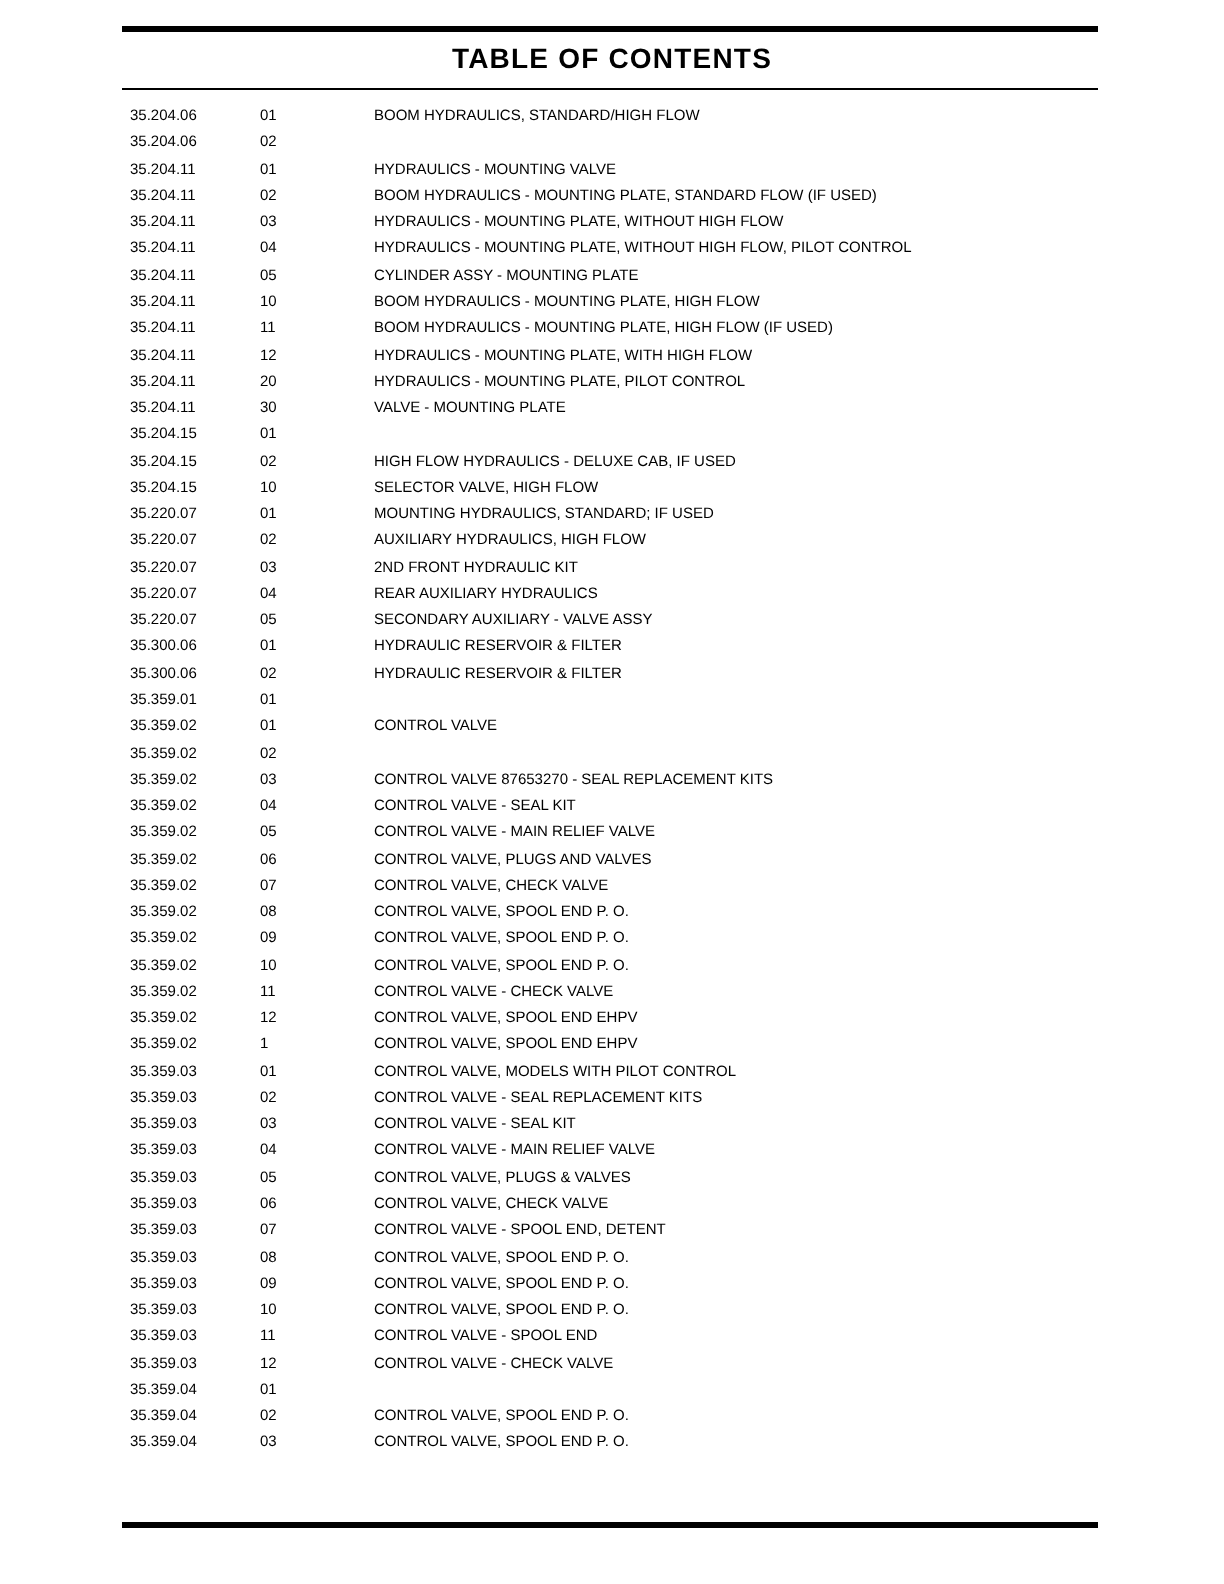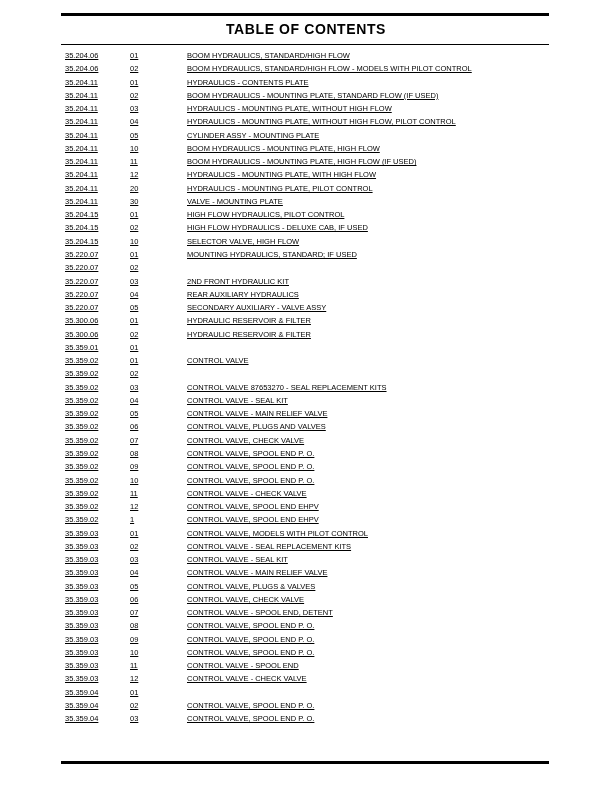--- a/index.html
+++ b/index.html
@@ -37,25 +37,24 @@
     letter-spacing: 0.6px;
   }
   .toc-body {
     position: absolute;
     top: 51px;
     left: 65px;
     right: 40px;
   }
   .toc-row {
     display: flex;
-    align-items: flex-start;
+    align-items: center;
     height: 13.27px;
     font-size: 7.5px;
     white-space: nowrap;
-    text-decoration: underline;
   }
   .col-section { width: 65px; flex: 0 0 65px; }
   .col-sub     { width: 57px; flex: 0 0 57px; }
   .col-desc    { flex: 1; overflow: hidden; }
 </style>
 </head>
 <body>
 
 <div class="page">
   <div class="rule rule-top"></div>
@@ -63,26 +62,25 @@
   <div class="rule rule-under-title"></div>
   <div class="toc-body" id="toc-body">
       <div class="toc-row">
         <span class="col-section">35.204.06</span>
         <span class="col-sub">01</span>
         <span class="col-desc">BOOM HYDRAULICS, STANDARD/HIGH FLOW</span>
       </div>
       <div class="toc-row">
         <span class="col-section">35.204.06</span>
         <span class="col-sub">02</span>
-        <span class="col-desc">BOOM HYDRAULICS, STANDARD/HIGH FLOW - MODELS WITH PILOT CONTROL</span>
-      </div>
-      <div class="toc-row">
-        <span class="col-section">35.204.11</span>
-        <span class="col-sub">01</span>
-        <span class="col-desc">HYDRAULICS - CONTENTS PLATE</span>
+      </div>
+      <div class="toc-row">
+        <span class="col-section">35.204.11</span>
+        <span class="col-sub">01</span>
+        <span class="col-desc">HYDRAULICS - MOUNTING VALVE</span>
       </div>
       <div class="toc-row">
         <span class="col-section">35.204.11</span>
         <span class="col-sub">02</span>
         <span class="col-desc">BOOM HYDRAULICS - MOUNTING PLATE, STANDARD FLOW (IF USED)</span>
       </div>
       <div class="toc-row">
         <span class="col-section">35.204.11</span>
         <span class="col-sub">03</span>
         <span class="col-desc">HYDRAULICS - MOUNTING PLATE, WITHOUT HIGH FLOW</span>
@@ -118,40 +116,40 @@
         <span class="col-desc">HYDRAULICS - MOUNTING PLATE, PILOT CONTROL</span>
       </div>
       <div class="toc-row">
         <span class="col-section">35.204.11</span>
         <span class="col-sub">30</span>
         <span class="col-desc">VALVE - MOUNTING PLATE</span>
       </div>
       <div class="toc-row">
         <span class="col-section">35.204.15</span>
         <span class="col-sub">01</span>
-        <span class="col-desc">HIGH FLOW HYDRAULICS, PILOT CONTROL</span>
       </div>
       <div class="toc-row">
         <span class="col-section">35.204.15</span>
         <span class="col-sub">02</span>
         <span class="col-desc">HIGH FLOW HYDRAULICS - DELUXE CAB, IF USED</span>
       </div>
       <div class="toc-row">
         <span class="col-section">35.204.15</span>
         <span class="col-sub">10</span>
         <span class="col-desc">SELECTOR VALVE, HIGH FLOW</span>
       </div>
       <div class="toc-row">
         <span class="col-section">35.220.07</span>
         <span class="col-sub">01</span>
         <span class="col-desc">MOUNTING HYDRAULICS, STANDARD; IF USED</span>
       </div>
       <div class="toc-row">
         <span class="col-section">35.220.07</span>
         <span class="col-sub">02</span>
+        <span class="col-desc">AUXILIARY HYDRAULICS, HIGH FLOW</span>
       </div>
       <div class="toc-row">
         <span class="col-section">35.220.07</span>
         <span class="col-sub">03</span>
         <span class="col-desc">2ND FRONT HYDRAULIC KIT</span>
       </div>
       <div class="toc-row">
         <span class="col-section">35.220.07</span>
         <span class="col-sub">04</span>
         <span class="col-desc">REAR AUXILIARY HYDRAULICS</span>

